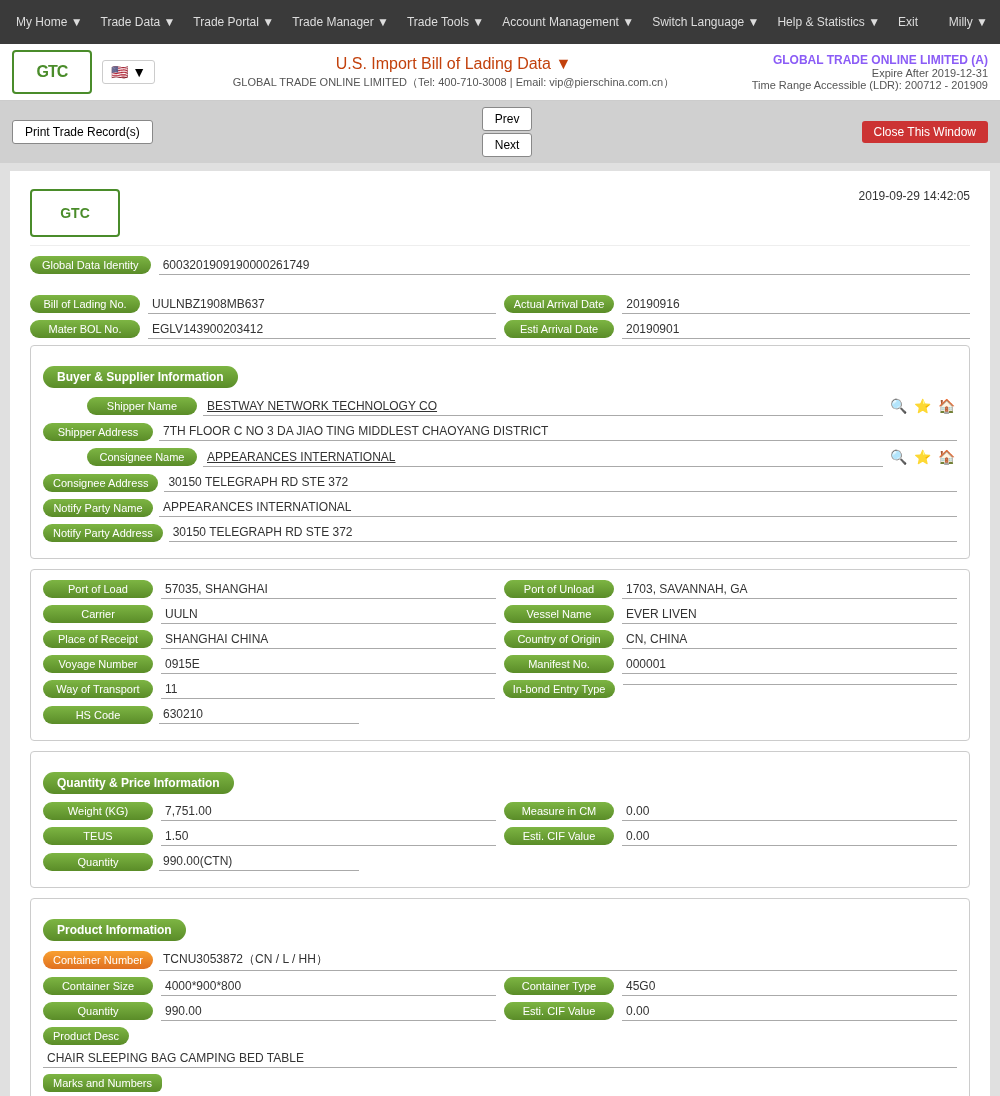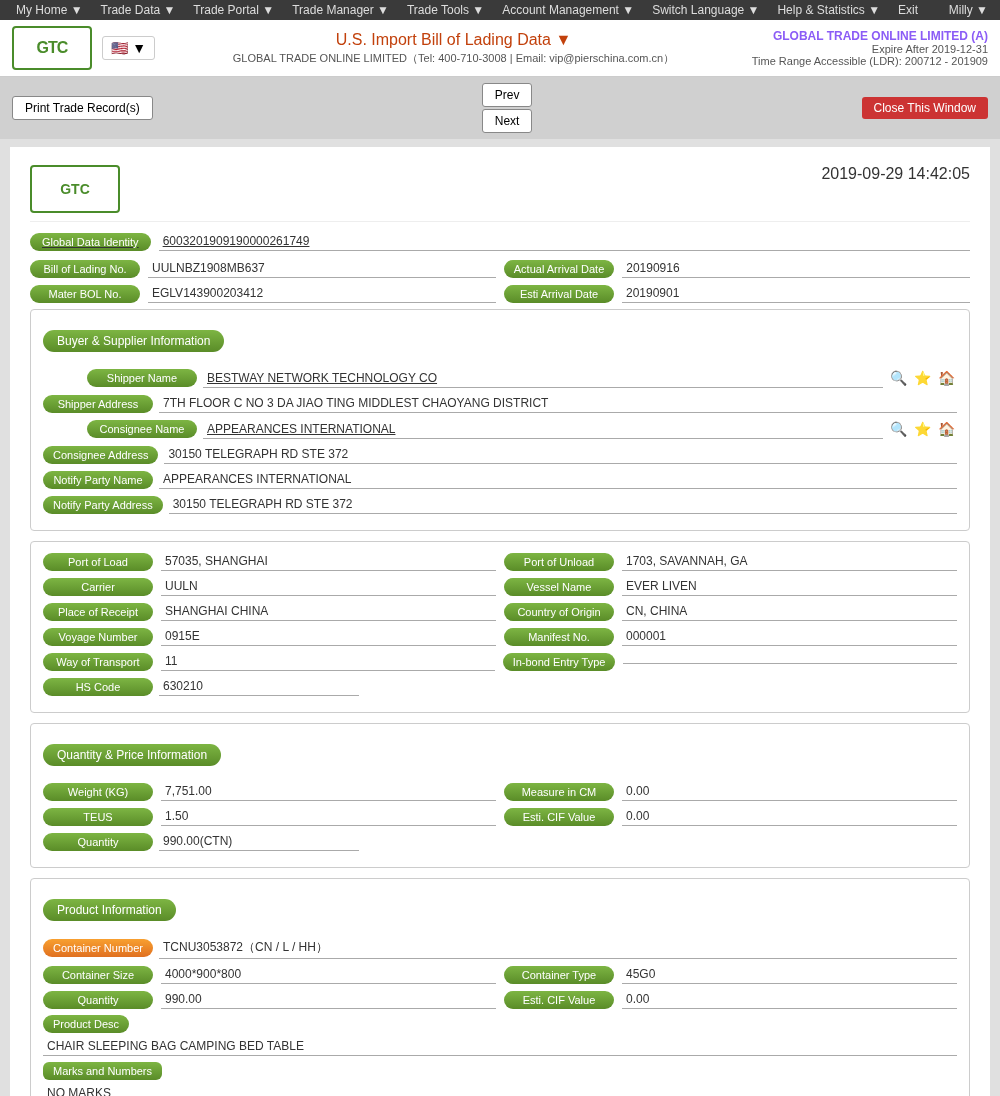--- a/index.html
+++ b/index.html
@@ -5,21 +5,21 @@
     * { box-sizing: border-box; margin: 0; padding: 0; }
     body { font-family: Arial, sans-serif; font-size: 12px; background: #e8e8e8; color: #333; }
 
     
     .top-nav {
       background: #3a3a3a;
       color: #fff;
       display: flex;
       align-items: center;
       padding: 0 8px;
-      height: 20px;
+      height: 44px;
       justify-content: space-between;
     }
     .top-nav-left { display: flex; gap: 2px; align-items: center; }
     .top-nav-item {
       padding: 4px 8px;
       cursor: pointer;
       font-size: 12px;
       color: #ddd;
       white-space: nowrap;
     }
@@ -106,21 +106,21 @@
       border-bottom: 1px solid #eee;
       margin-bottom: 10px;
     }
     .doc-logo {
       width: 90px; height: 48px;
       border: 2px solid #4a8c2a;
       border-radius: 4px;
       display: flex; align-items: center; justify-content: center;
       color: #4a8c2a; font-weight: bold; font-size: 14px;
     }
-    .doc-datetime { font-size: 16px; color: #333; }
+    .doc-datetime { font-size: 12px; color: #333; }
 
     
     .field-row {
       display: flex;
       align-items: center;
       margin-bottom: 6px;
       flex-wrap: wrap;
       gap: 6px;
     }
     .field-label {
@@ -136,23 +136,22 @@
     .field-value {
       flex: 1;
       border-bottom: 1px solid #aaa;
       padding: 2px 4px;
       font-size: 12px;
       min-width: 100px;
     }
 
     .global-data-row {
       display: flex;
-      align-items: center;
-      margin-bottom: 8px;
-      text-decoration: underline;
+      align-items: flex-start;
+      margin-bottom: 20px;
     }
     .global-data-label {
       background: linear-gradient(180deg, #7db543 0%, #5a8c28 100%);
       color: #fff;
       border-radius: 10px;
       padding: 3px 12px;
       font-size: 11px;
       white-space: nowrap;
       margin-right: 8px;
     }
@@ -160,35 +159,35 @@
       font-size: 12px;
       border-bottom: 1px solid #aaa;
       padding: 2px 4px;
       flex: 1;
     }
 
     .two-col-row {
       display: flex;
       gap: 8px;
       margin-bottom: 6px;
-      align-items: center;
+      align-items: flex-start;
     }
     .two-col-row .field-label { min-width: 110px; }
     .two-col-row .field-value { flex: 1; }
 
     
     .section-header {
       background: linear-gradient(180deg, #7db543 0%, #5a8c28 100%);
       color: #fff;
       display: inline-block;
       padding: 4px 14px;
       border-radius: 12px;
       font-size: 12px;
-      font-weight: normal;
-      margin: 10px 0 16px;
+      font-weight: bold;
+      margin: 10px 0 8px;
     }
 
     .section-box {
       border: 1px solid #ccc;
       border-radius: 4px;
       padding: 10px 12px;
       margin-bottom: 10px;
     }
 
     

